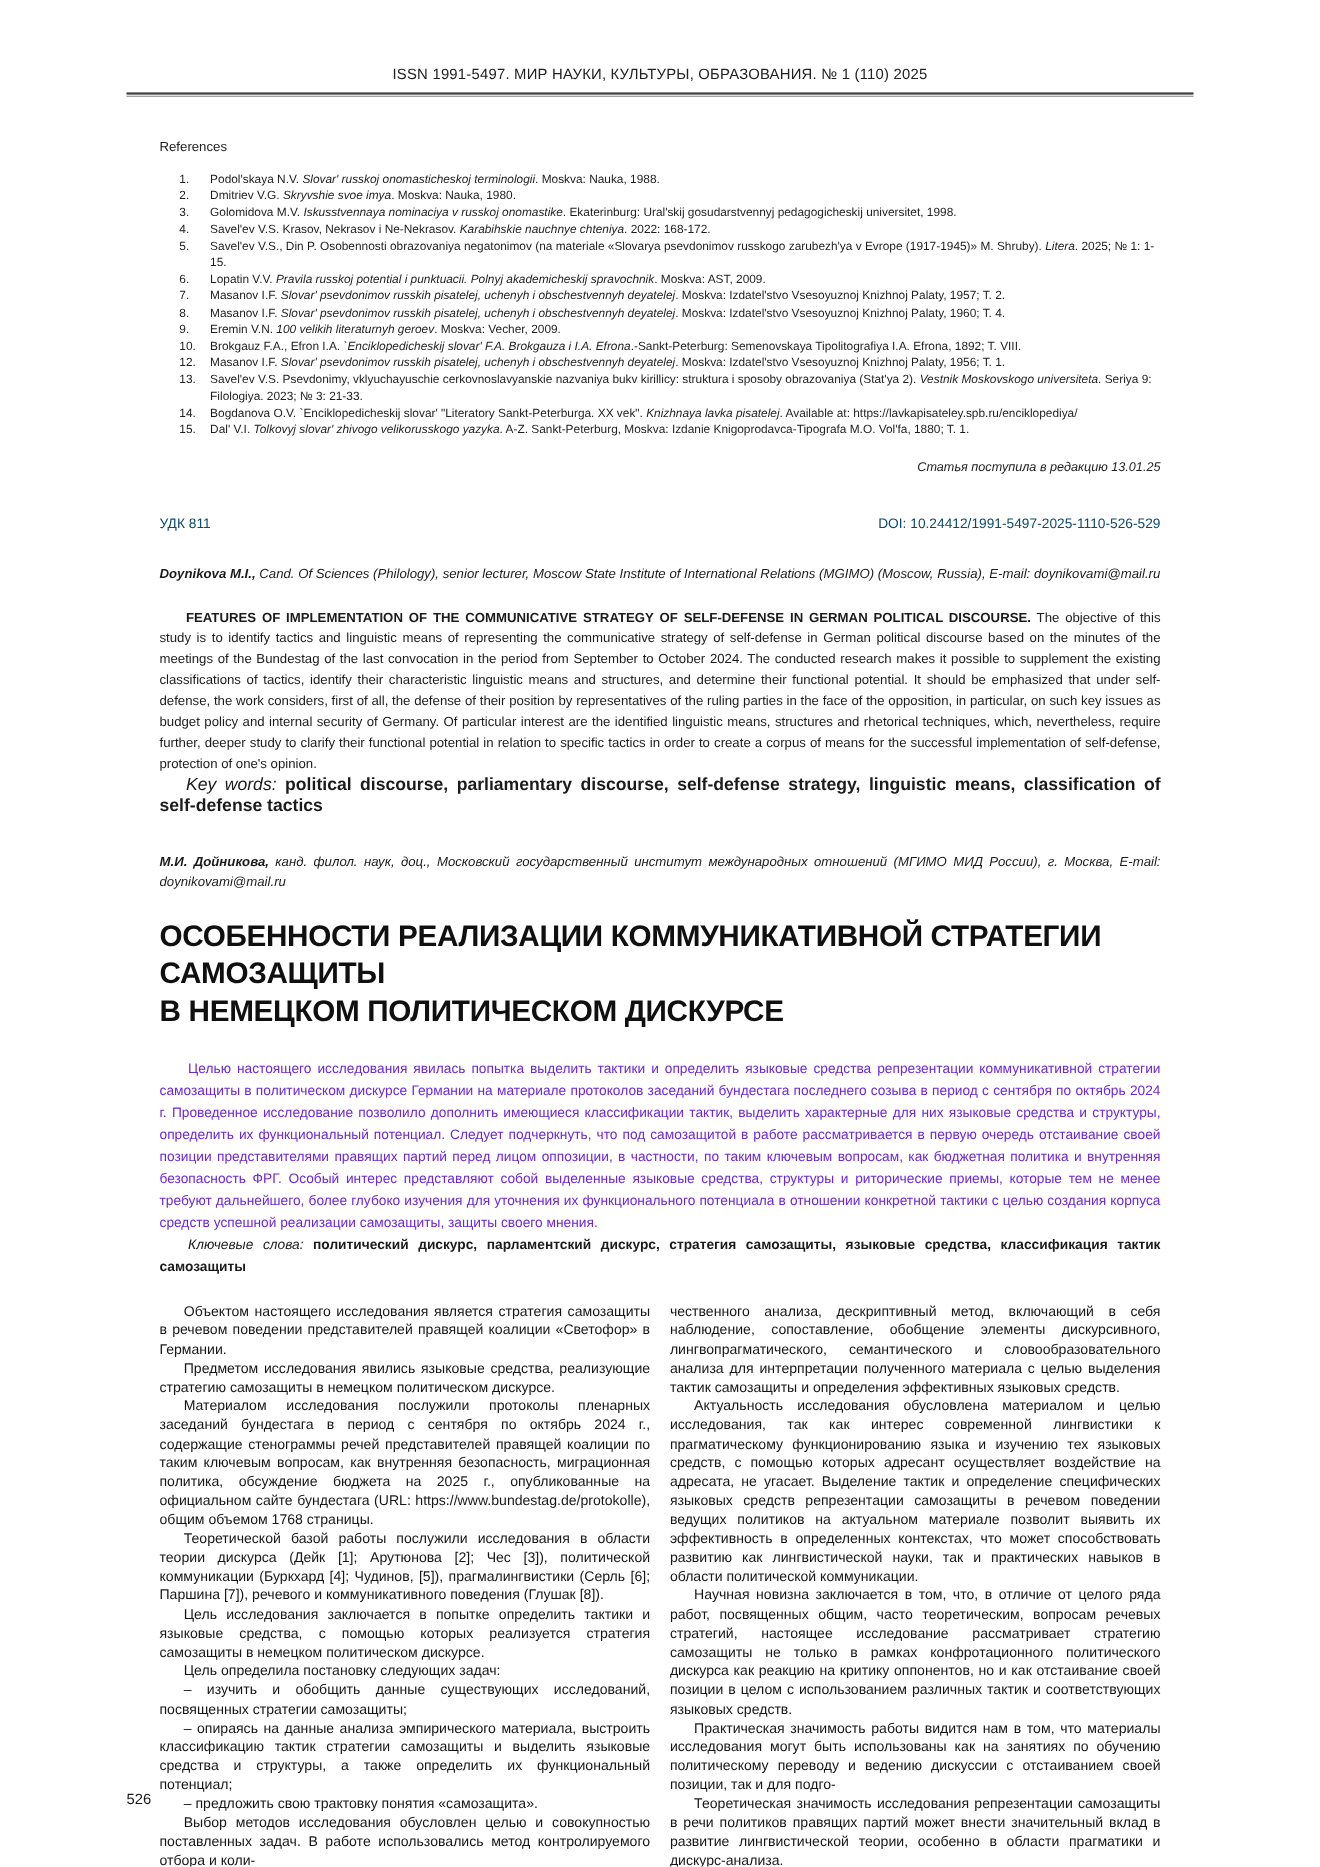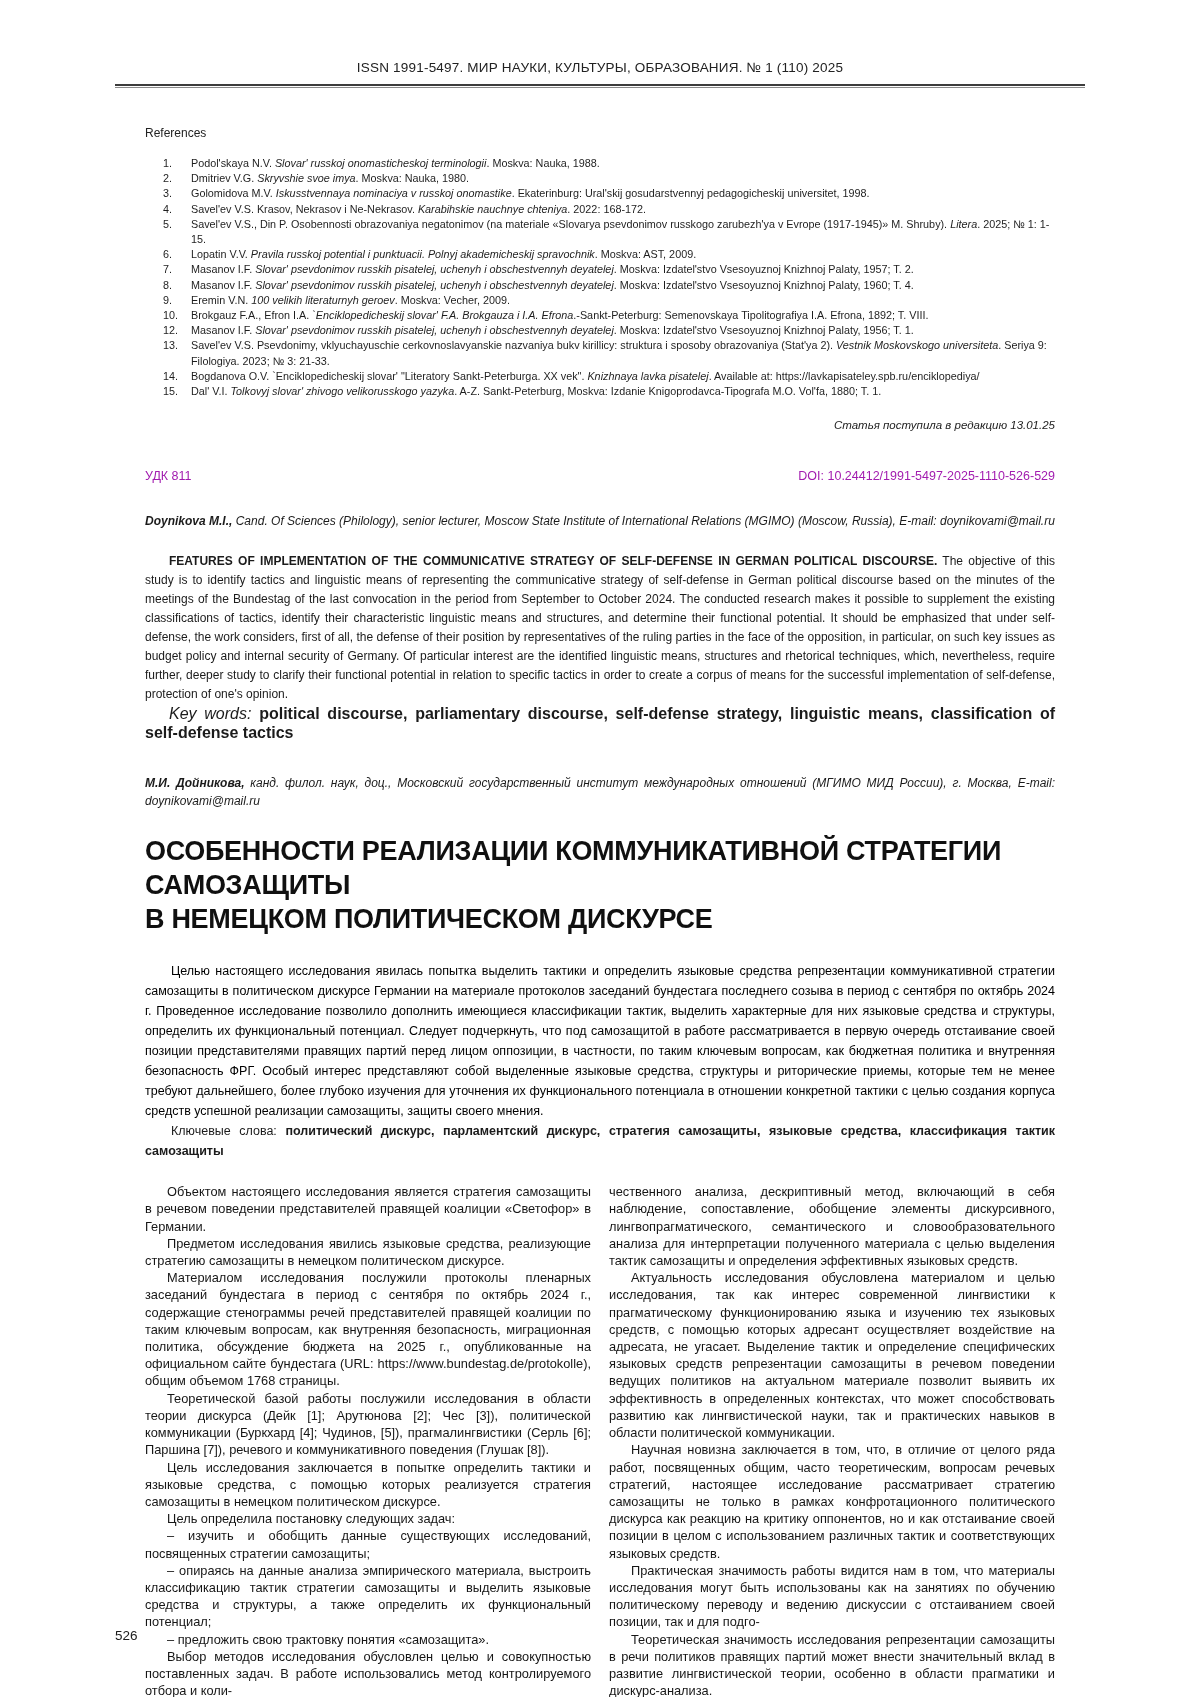--- a/index.html
+++ b/index.html
@@ -16,38 +16,38 @@
   .journal-header { padding-top:60px; text-align:center; font-size:13.5px; color:#222; letter-spacing:.2px; }
   .rule { margin-top:9px; border-top:2px solid #3d3d3d; border-bottom:1px solid #8a8a8a; height:4px; }
 
   .refs-heading { margin-top:38px; font-size:12px; color:#222; }
   ol.refs { margin-top:16px; list-style:none; font-size:10.8px; line-height:15.2px; color:#1e1e1e; }
   ol.refs li { position:relative; padding-left:46px; }
   ol.refs .num { position:absolute; left:18px; }
 
   .received { margin-top:20px; text-align:right; font-style:italic; font-size:11.5px; color:#222; }
 
-  .meta-row { margin-top:38px; display:flex; justify-content:space-between; font-size:12.5px; color:#a21caf; }
+  .meta-row { margin-top:38px; display:flex; justify-content:space-between; font-size:12.5px; color:#0c4a6e; }
 
   .author-line { margin-top:29px; font-size:12px; font-style:italic; line-height:18px; text-align:justify; }
   .author-line .nm { font-weight:bold; }
 
   .abstract-en { margin-top:22px; font-size:12px; line-height:19px; text-align:justify; text-indent:24px; color:#1b1b1b; }
   .abstract-en .run-title { font-weight:bold; }
   .kw { font-size:16px; line-height:19px; text-indent:24px; text-align:justify; }
   .kw .lbl { font-style:italic; }
   .kw .kwt { font-weight:bold; }
 
   .author-ru { margin-top:32px; }
 
   .title-ru { margin-top:24px; font-weight:bold; font-size:27px; line-height:34px; letter-spacing:-.3px; color:#101010; }
 
-  .abstract-ru { margin-top:25px; font-size:12.5px; line-height:20px; text-align:justify; text-indent:26px; color:#000000; }
+  .abstract-ru { margin-top:25px; font-size:12.5px; line-height:20px; text-align:justify; text-indent:26px; color:#6d28d9; }
   .kw-ru { font-size:12.5px; line-height:20px; text-indent:26px; text-align:justify; }
-  .kw-ru .lbl { }
+  .kw-ru .lbl { font-style:italic; }
   .kw-ru .kwt { font-weight:bold; }
 
   .columns { margin-top:22px; display:flex; gap:18px; font-size:12.8px; line-height:17.2px; text-align:justify; color:#161616; }
   .col { width:454px; }
   .col p.ind { text-indent:22px; }
 
   .pageno { position:absolute; left:107px; top:1628px; font-size:13.5px; color:#1b1b1b; }
 </style>
 </head>
 <body>

